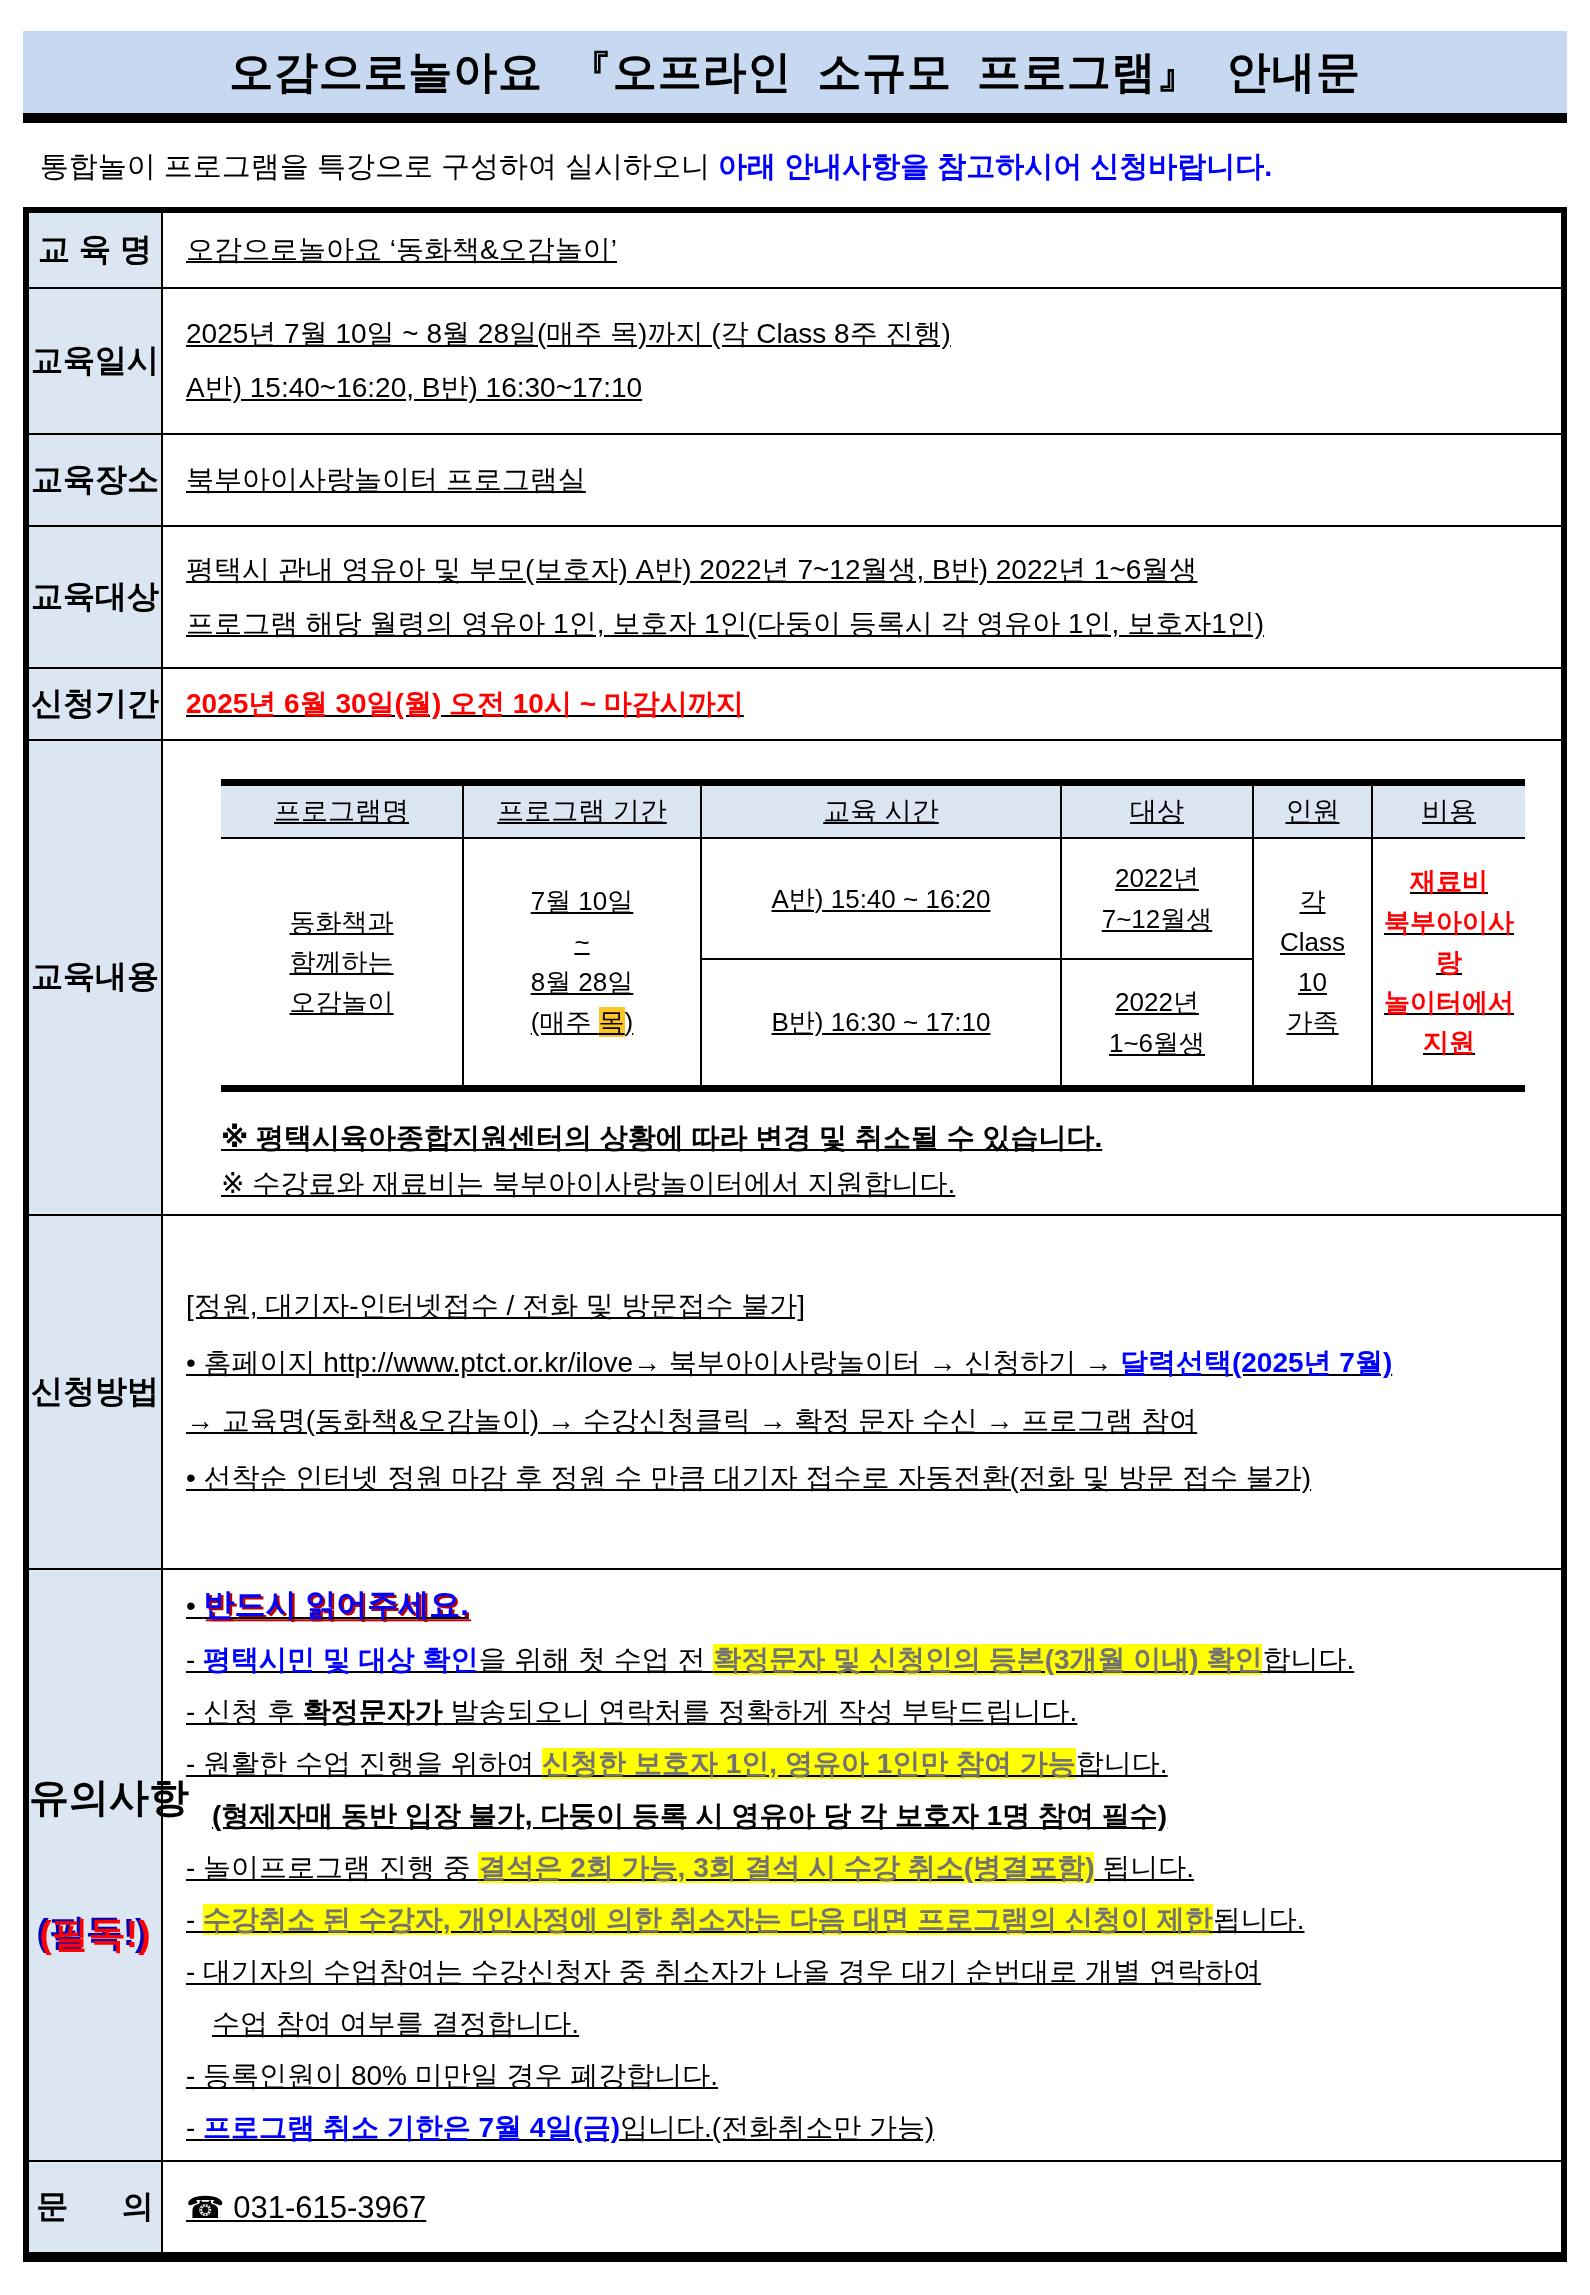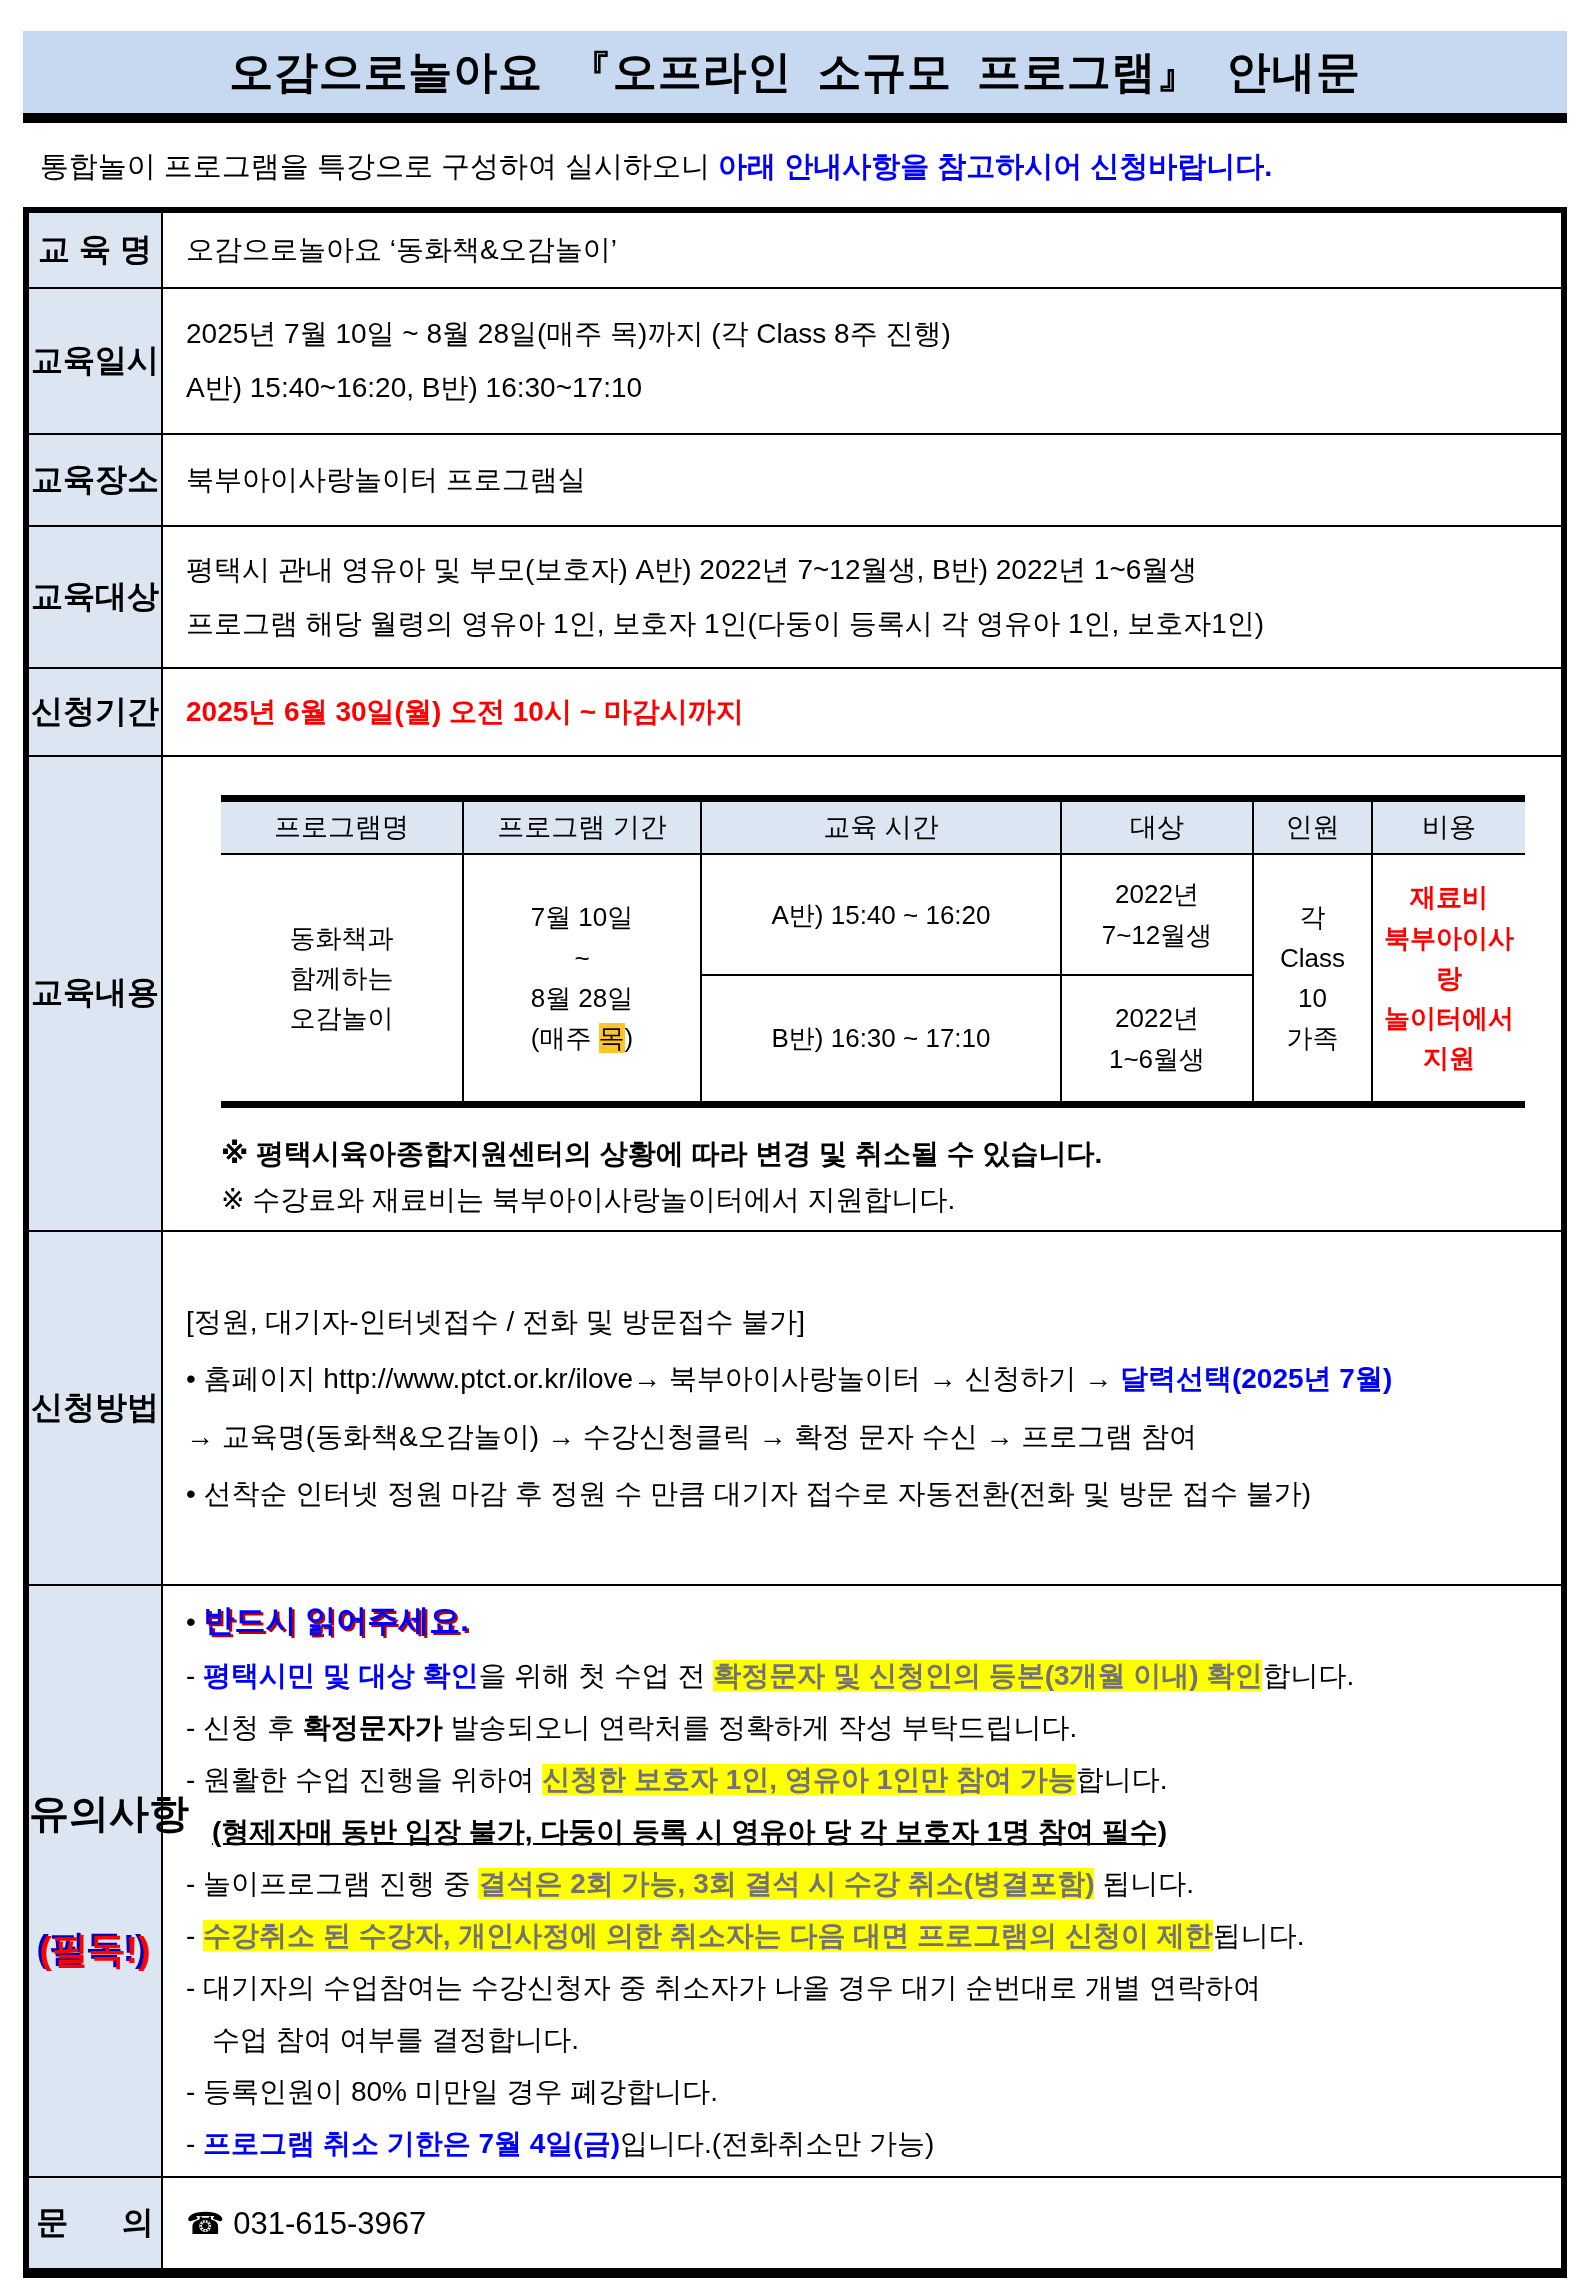--- a/index.html
+++ b/index.html
@@ -22,23 +22,23 @@
 
   
   .intro { margin:15.3px 6.1px 12.3px 6.1px; font-size:29px; line-height:1.78; padding:0 10.7px; }
   .intro .blue-strong { color:#0000ff; font-weight:bold; }
 
   
   table.main { border-collapse:collapse; width:1544px; table-layout:fixed;
     border:6.1px solid #000; border-bottom:10px solid #000; }
   table.main td { border:2.3px solid #000; vertical-align:middle; }
   td.label { background:#dce6f2; font-weight:bold; font-size:32px; text-align:center; white-space:pre; }
-  td.val { padding:6.1px 18.4px 6.1px 23px; font-size:28px; }
+  td.val { padding:6.1px 18.4px 6.1px 23px; font-size:28px;text-decoration:underline; }
   .r1 td { height:78px; } .r2 td { height:146px; } .r3 td { height:92px; }
-  .r4 td { height:142px; } .r5 td { height:88px; } .r6 td { height:426px; }
+  .r4 td { height:142px; } .r5 td { height:72px; } .r6 td { height:426px; }
   .r7 td { height:354px; } .r8 td { height:575px; } .r9 td { height:96px; }
   .line { line-height:1.95; }
   .red-strong { color:#ff0000; font-weight:bold; }
   .blue-strong { color:#0000ff; font-weight:bold; }
   .bold { font-weight:bold; }
 
   
   table.inner { border-collapse:collapse; table-layout:fixed; width:1303px;
     margin:32px 0 23px 58px; font-size:26px; text-align:center;
     border-top:7px solid #000; border-bottom:7px solid #000; }

